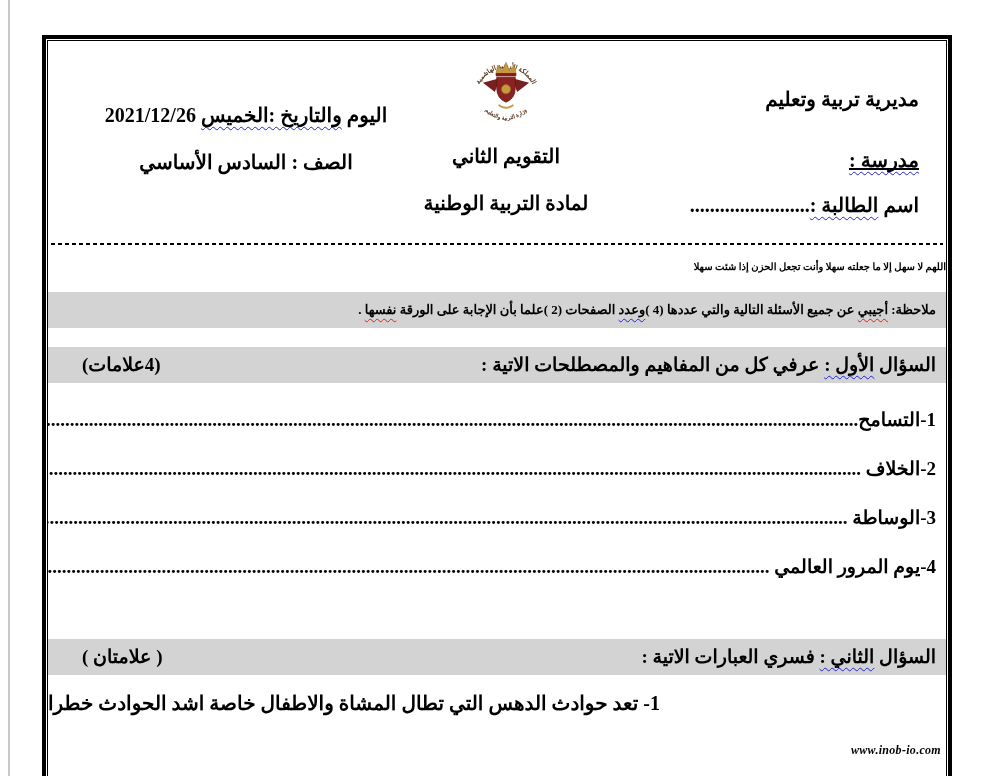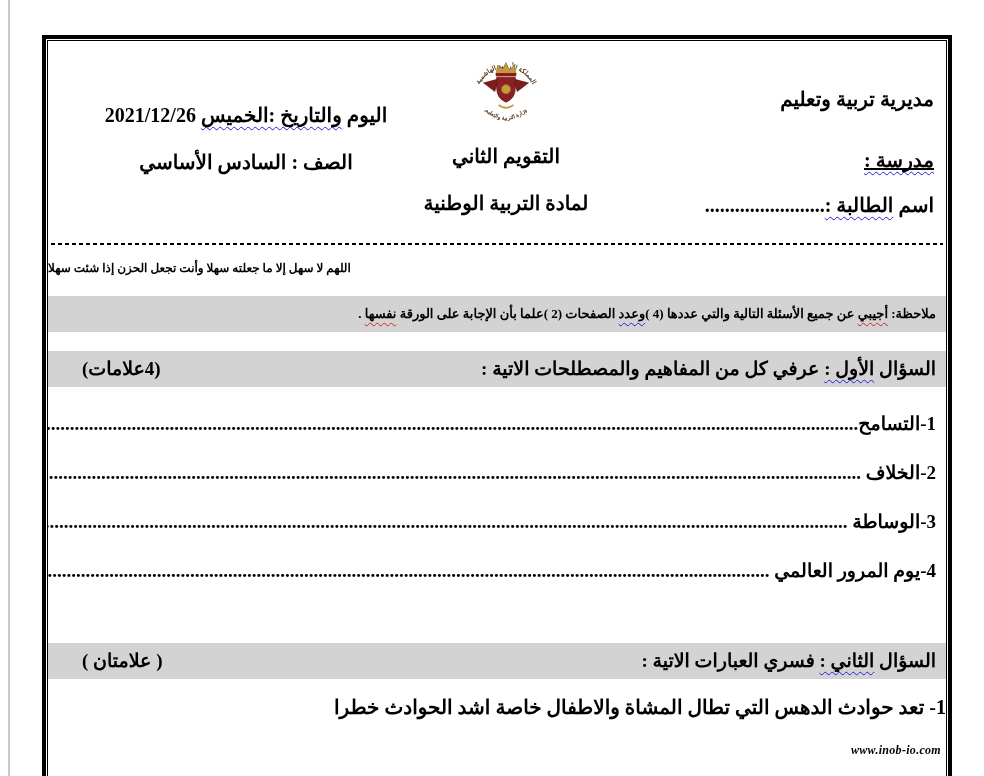--- a/index.html
+++ b/index.html
@@ -16,50 +16,50 @@
   .frame {
     position:absolute; left:42px; top:35px; width:910px; height:780px;
     border:4px solid #000;
   }
   .frame-inner {
     position:absolute; inset:1px; border:1.5px solid #000;
     direction:rtl; overflow:hidden;
   }
   
   .header { position:relative; height:192px; }
-  .h-right { position:absolute; top:0; right:12px; text-align:right; font-size:20px; }
+  .h-right { position:absolute; top:0; right:27px; text-align:right; font-size:20px; }
   .hr1 { margin-top:46px; }
   .hr2 { margin-top:37px;text-decoration:underline; }
   .hr3 { margin-top:21px; }
   .h-center { position:absolute; top:14px; right:300px; width:280px; text-align:center; font-size:20px; }
   .hc-line1 { margin-top:10px; }
   .hc-line2 { margin-top:23px; }
   .h-left { position:absolute; top:12px; left:8px; width:380px; text-align:center; font-size:20px; }
   .hl1 { margin-top:50px; }
   .hl2 { margin-top:23px; }
   .hl3 { margin-top:21px; }
   .logo-wrap { display:inline-block; width:74px; height:74px; }
   
   .wv-b { text-decoration:underline wavy #2323d6; text-decoration-thickness:1px; text-underline-offset:4px; text-decoration-skip-ink:none; }
   .wv-r { text-decoration:underline wavy #d62323; text-decoration-thickness:1px; text-underline-offset:4px; text-decoration-skip-ink:none; }
   
   .divider { margin:10px 3px 0 3px; height:2px;
     background:repeating-linear-gradient(90deg,#000 0 4px,transparent 4px 7px); }
-  .prayer { margin-top:16px; text-align:left; font-size:12px; }
+  .prayer { margin-top:16px; text-align:right; font-size:10px; }
   
   .bar { background:#d3d3d3; padding:5px 10px; line-height:26px; }
   .note-bar { margin-top:20px; font-size:13px; }
   .q-bar { display:flex; justify-content:space-between; align-items:center; font-size:19px; }
   .q1-bar { margin-top:19px; }
   .q2-bar { margin-top:48px; }
   .q-marks { white-space:nowrap; padding-left:24px; }
   
   .items { margin-top:12px; padding-right:10px; }
   .item { height:49px; line-height:49px; font-size:19px; white-space:nowrap; overflow:hidden; }
-  .q2-item { margin-top:16px; text-align:right; font-size:20px; }
+  .q2-item { margin-top:16px; text-align:left; font-size:20px; }
   .watermark {
     position:absolute; top:702px; right:5px; direction:ltr;
     font-style:italic; font-size:12px; letter-spacing:0.3px;
   }
 </style>
 </head>
 <body>
 
 <div class="scan-edge"></div>
 

